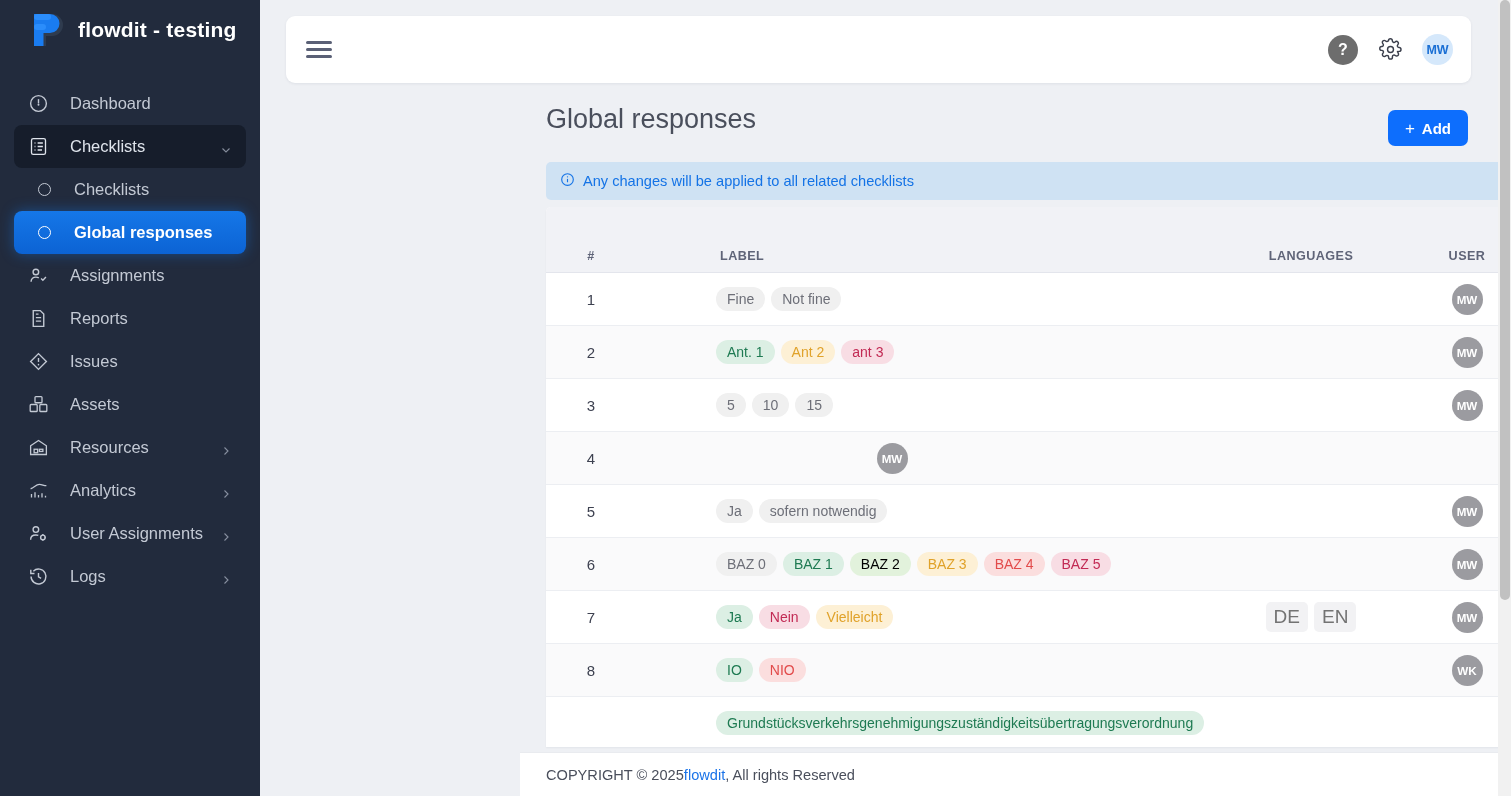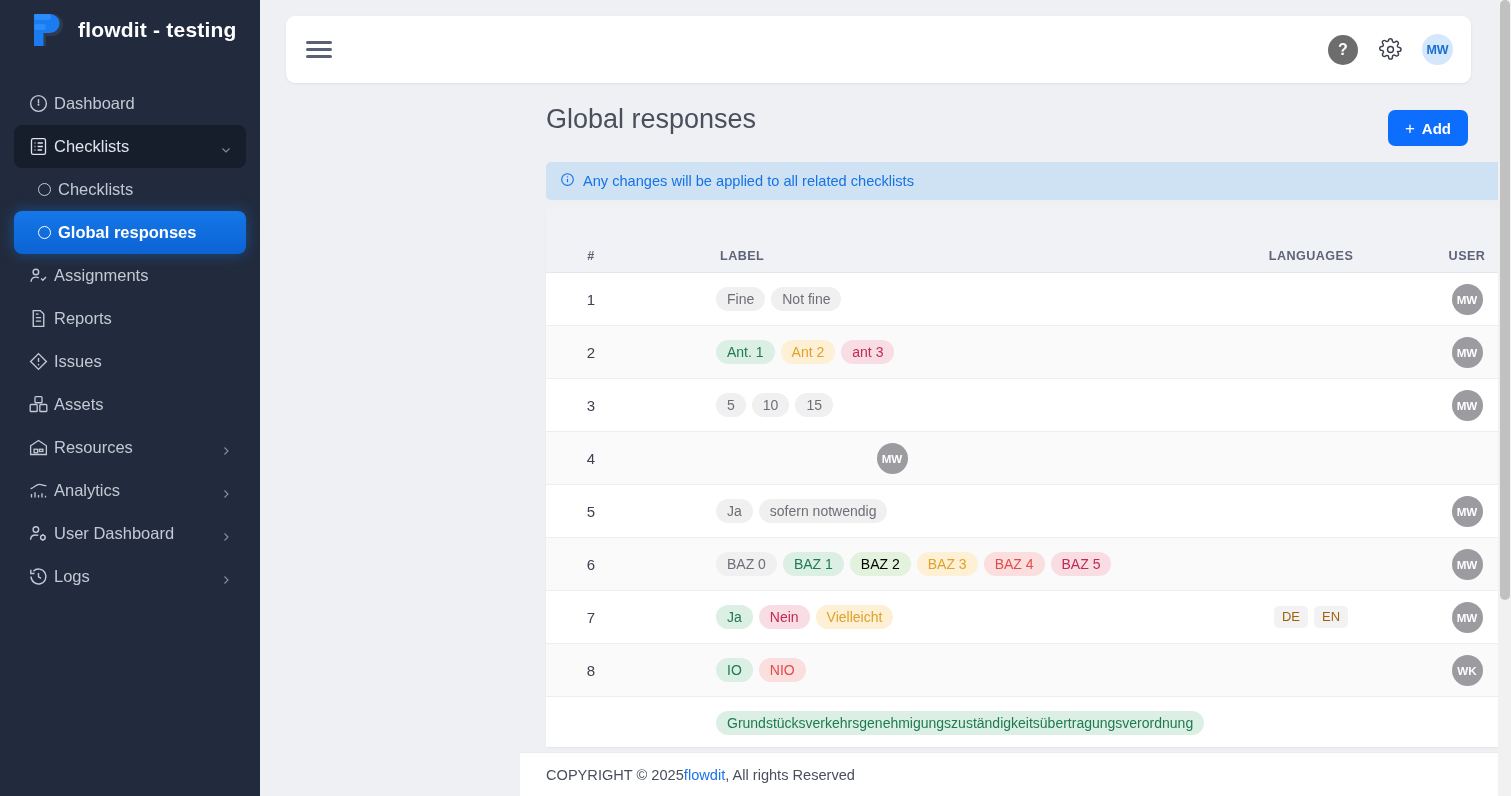--- a/index.html
+++ b/index.html
@@ -15,21 +15,21 @@
     width: 260px; height: 796px; flex: 0 0 260px;
     background: #222b3d; display: flex; flex-direction: column;
     padding-top: 0; overflow: hidden;
   }
   .brand { display: flex; align-items: center; gap: 14px; padding: 10px 0 10px 22px; }
   .logo-mark { width: 42px; height: 40px; position: relative; flex: 0 0 42px; }
   .brand-title { color: #fff; font-size: 21px; font-weight: bold; letter-spacing: .2px; white-space: nowrap; }
 
   .nav { margin-top: 22px; display: flex; flex-direction: column; }
   .nav-item {
-    display: flex; align-items: center; gap: 4px;
+    display: flex; align-items: center; gap: 20px;
     height: 43px; margin: 0 14px; padding-left: 12px;
     border-radius: 8px; color: #c3c9d4; font-size: 16.5px;
     position: relative; cursor: pointer; white-space: nowrap; text-align: right;
   }
   .nav-item .ico { width: 24px; height: 24px; flex: 0 0 24px; display: flex; align-items: center; justify-content: center; }
   .nav-item .ico svg { display: block; }
   .nav-item.expanded { background: #161d2b; color: #dfe4ec; }
   .nav-item.active {
     background: linear-gradient(180deg,#1577e8 0%,#0c63d4 100%);
     color: #fff; font-weight: bold;
@@ -116,21 +116,21 @@
     display: inline-flex; align-items: center; justify-content: center;
     border-radius: 12px; padding: 4px 11px; font-size: 14px; line-height: 1.15;
     white-space: nowrap;
   }
   .chip.gray   { background: #f0f0f0; color: #6d6f78; }
   .chip.green  { background: #dcefe4; color: #1e7a52; }
   .chip.lgreen { background: #e2f2dc; color: #000000; }
   .chip.amber  { background: #fdf0d5; color: #e0a22a; }
   .chip.red    { background: #fbdede; color: #e24b4b; }
   .chip.dred   { background: #f8dde4; color: #c22a54; }
-  .chip.lang   { background: #f2f2f4; color: #a16207; border-radius: 5px; padding: 4px 8px; font-size: 13px; }
+  .chip.lang   { background: #f2f2f4; color: #737373; border-radius: 5px; padding: 4px 8px; font-size: 19px; }
 
   .avatar-cell {
     width: 31px; height: 31px; border-radius: 50%; background: #9b9ba0; color: #fff;
     font-size: 11.6px; font-weight: bold; display: flex; align-items: center; justify-content: center;
   }
 
   .footer {
     position: absolute; left: 260px; bottom: 0; width: 1251px; height: 44px;
     background: #fff; display: flex; align-items: center; padding-left: 26px;
     font-size: 14.6px; color: #4a4f5c; border-top: 1px solid #e9ebef;
@@ -278,21 +278,21 @@
 
       <div class="nav-item">
         <span class="ico">
           <svg width="21" height="21" viewBox="0 0 24 24" fill="none" stroke="#c3c9d4" stroke-width="1.6">
             <circle cx="9" cy="7.5" r="3.2"></circle>
               <path d="M3 19c0-3.3 2.6-5.3 6-5.3 1 0 2 .2 2.8.5"></path>
               <circle cx="17" cy="16.5" r="2.6"></circle>
               <path d="M17 12.6v1.2M17 19.2v1.2M13.8 16.5h1.2M19 16.5h1.2"></path>
           </svg>
         </span>
-        <span>User Dashboard</span>
+        <span>User Assignments</span>
         <span class="chev">
           <svg width="12" height="12" viewBox="0 0 24 24" fill="none" stroke="#aab2c2" stroke-width="2.2">
               <path d="M9 5l7 7-7 7"></path>
             </svg>
         </span>
       </div>
 
       <div class="nav-item">
         <span class="ico">
           <svg width="21" height="21" viewBox="0 0 24 24" fill="none" stroke="#c3c9d4" stroke-width="1.6">

